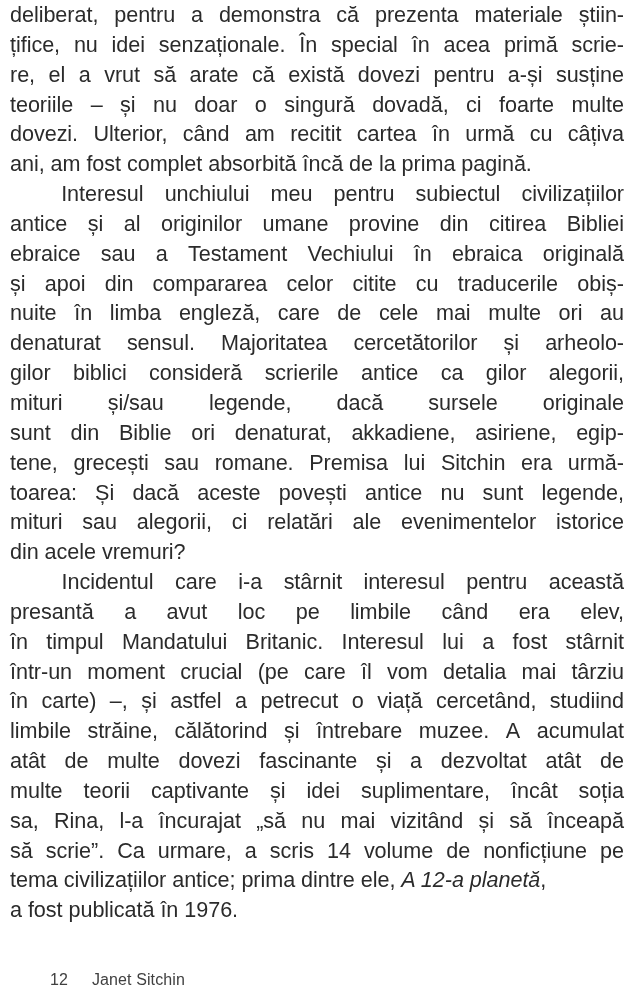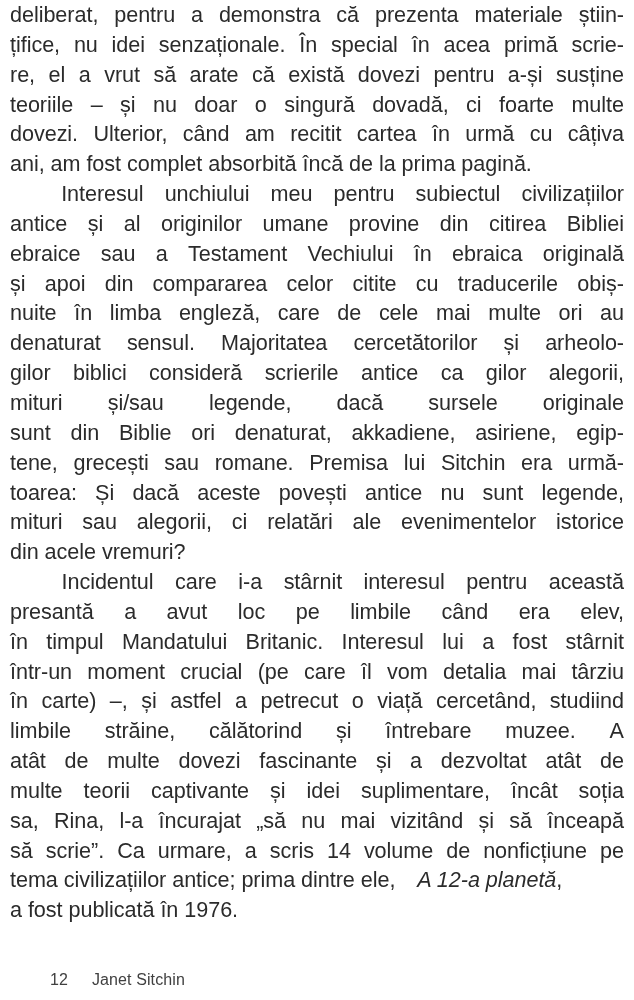--- a/index.html
+++ b/index.html
@@ -52,21 +52,21 @@
   .line.just > span { white-space: pre; }
 
   
   .line.flush {
     display: block;
     width: 614px;
   }
 
   .indent { display: inline-block; width: 30px; }
 
-  .ital { font-style: italic; margin-left: 16px; }
+  .ital { font-style: italic; }
 
   
   .footer {
     position: absolute;
     left: 10px;
     bottom: 8px;
     width: 614px;
     display: flex;
     align-items: baseline;
     font-size: 16px;
@@ -332,20 +332,21 @@
         <span>studiind</span>
       </div>
       <div class="line just">
         <span>limbile</span>
         <span>străine,</span>
         <span>călătorind</span>
         <span>și</span>
         <span>întrebare</span>
         <span>muzee.</span>
         <span>A</span>
+        <span>acumulat</span>
       </div>
       <div class="line just">
         <span>atât</span>
         <span>de</span>
         <span>multe</span>
         <span>dovezi</span>
         <span>fascinante</span>
         <span>și</span>
         <span>a</span>
         <span>dezvoltat</span>

